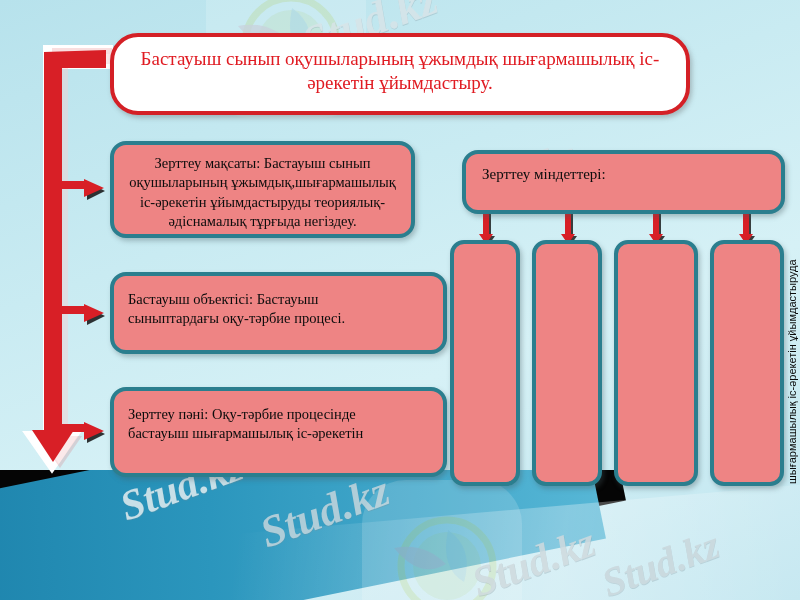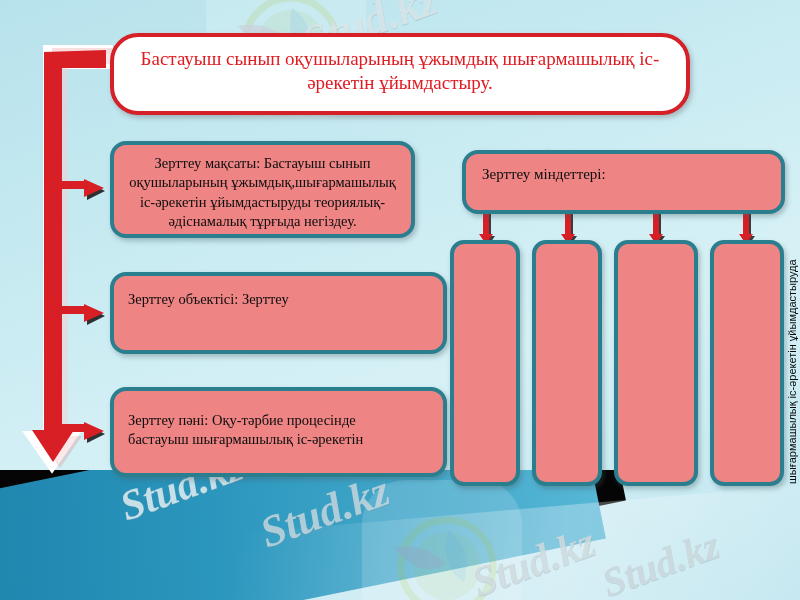--- a/index.html
+++ b/index.html
@@ -60,21 +60,21 @@
 
   .pbox{
     position:absolute;background:#ee8484;border:4px solid #2b7e8e;border-radius:16px;
     box-sizing:border-box;box-shadow:2px 3px 5px rgba(70,90,95,.35);
     color:#0c0c0c;
   }
   .pbox.lft{padding:9px 14px;font-size:14.5px;line-height:1.33;}
 
   #box-aim{left:110px;top:141px;width:305px;height:97px;text-align:center;}
   #box-object{left:110px;top:272px;width:337px;height:82px;text-align:justify;text-justify:inter-word;padding-top:14px;}
-  #box-subject{left:110px;top:387px;width:337px;height:90px;text-align:justify;text-justify:inter-word;padding-top:20px;}
+  #box-subject{left:110px;top:387px;width:337px;height:90px;text-align:justify;text-justify:inter-word;padding-top:14px;}
   #box-object .ln,#box-subject .ln{display:block;}
 
   #box-tasks{left:462px;top:150px;width:323px;height:64px;padding:12px 16px;font-size:15px;}
 
   
   .vcol{
     position:absolute;top:240px;height:246px;
     background:#ee8484;border:4px solid #2b7e8e;border-radius:14px;
     box-sizing:border-box;box-shadow:2px 3px 5px rgba(70,90,95,.35);
     overflow:visible;
@@ -198,21 +198,22 @@
 
   <div class="title-box">
     <div class="title-text">Бастауыш сынып оқушыларының ұжымдық шығармашылық іс-әрекетін ұйымдастыру.</div>
   </div>
 
   <div class="pbox lft" id="box-aim">
     <span>Зерттеу мақсаты: Бастауыш сынып оқушыларының ұжымдық,шығармашылық іс-әрекетін ұйымдастыруды теориялық-әдіснамалық тұрғыда негіздеу.</span>
   </div>
 
   <div class="pbox lft" id="box-object">
-    <span class="ln">Зерттеу объектісі: Зерттеу</span>
+    <span class="ln">Бастауыш объектісі: Бастауыш</span>
+    <span class="ln">сыныптардағы оқу-тәрбие процесі.</span>
   </div>
 
   <div class="pbox lft" id="box-subject">
     <span class="ln">Зерттеу пәні: Оқу-тәрбие процесінде</span>
     <span class="ln">бастауыш шығармашылық іс-әрекетін</span>
   </div>
 
   <div class="pbox" id="box-tasks">
     <span>Зерттеу міндеттері:</span>
   </div>

